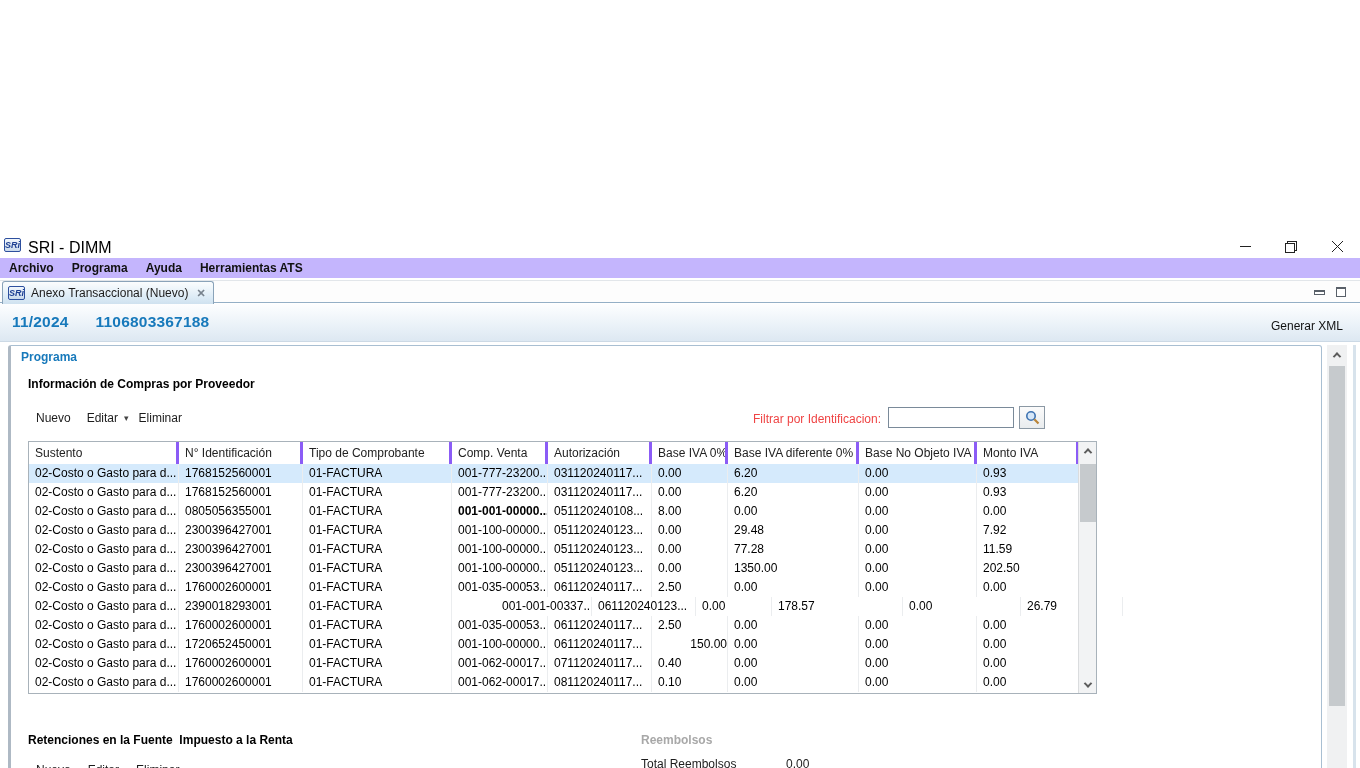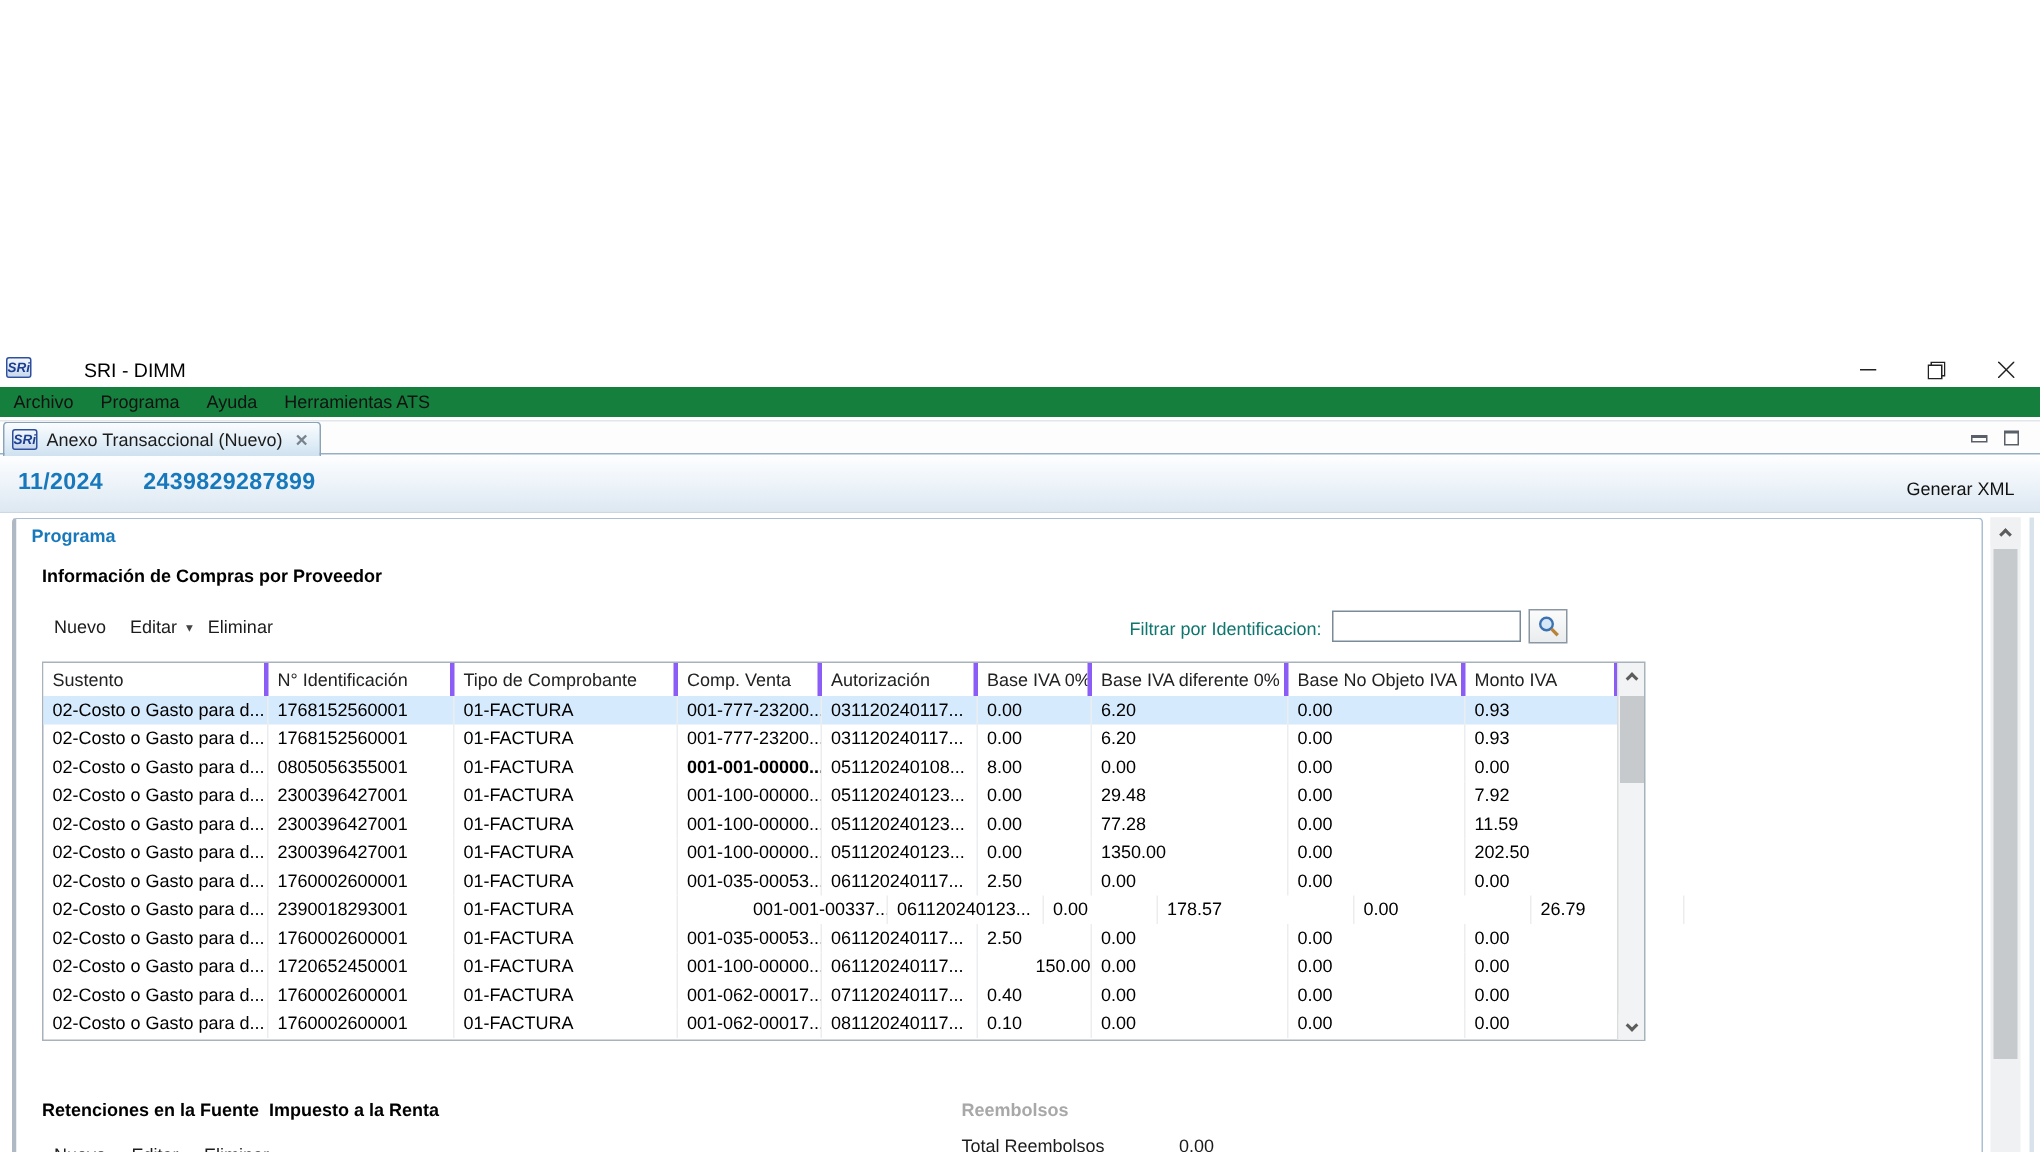--- a/index.html
+++ b/index.html
@@ -11,27 +11,27 @@
 
   
   .titlebar { position:absolute; top:235px; left:0; width:100%; height:23px; background:#fff; }
   .sri-logo {
     display:inline-block; width:17px; height:14px; line-height:13px; text-align:center;
     background:linear-gradient(180deg,#f2f7fd,#c9d9ec);
     border:1px solid #2d4f9e; border-radius:2px;
     color:#1c3f92; font-weight:bold; font-style:italic; font-size:9px;
   }
   .titlebar .sri-logo { position:absolute; left:4px; top:3px; }
-  .app-title { position:absolute; left:28px; top:4px; font-size:13px; color:#000;margin-left:28px; }
+  .app-title { position:absolute; left:28px; top:4px; font-size:16px; color:#000; }
   .win-controls { position:absolute; right:6px; top:1px; display:flex; }
   .win-btn { width:34px; height:21px; display:flex; align-items:center; justify-content:center; margin-left:12px; }
   .win-btn svg { display:block; }
 
   
-  .menubar { position:absolute; top:258px; left:0; width:100%; height:20px; display:flex; padding-left:0; background:#15803d; }
+  .menubar { position:absolute; top:258px; left:0; width:100%; height:20px; display:flex; padding-left:0; background:#c4b5fd;font-weight:bold; }
   .menu-item { padding:3px 9px 2px; color:#111; cursor:default; white-space:nowrap; }
 
   
   .tabstrip { position:absolute; top:280px; left:0; width:100%; height:23px;
     background:#fdfdfd; border-top:1px solid #e2e6ea; border-bottom:1px solid #94afc6; }
   .tab { position:absolute; left:2px; top:0; height:23px; display:flex; align-items:center; gap:6px;
     padding:0 7px 0 5px; background:linear-gradient(180deg,#fbfdfe,#dcebf6 70%,#cfe1ef);
     border:1px solid #8aa3b9; border-bottom:none; border-radius:3px 3px 0 0; }
   .tab-label { color:#1c1c1c; }
   .tab-close { color:#77828d; font-weight:bold; font-size:11px; padding-left:2px; }
@@ -51,21 +51,21 @@
   .panel { position:absolute; left:8px; top:345px; width:1314px; height:562px; background:#fff;
     border:1px solid #a9bfd2; border-left:3px solid #aeb9c4; border-radius:3px 3px 0 0; }
   .section-title { position:absolute; left:10px; top:4px; color:#1779bb; font-weight:bold; }
   .subtitle { position:absolute; left:17px; top:31px; font-weight:bold; color:#000; }
 
   .toolbar { position:absolute; left:25px; top:65px; display:flex; align-items:center; white-space:nowrap; }
   .tb-item { color:#1c1c1c; cursor:default; }
   .tb-nuevo { margin-right:16px; }
   .tb-editar { margin-right:6px; }
   .tb-caret { font-size:9px; color:#444; margin-right:10px; }
-  .filter-label { position:absolute; left:742px; top:66px; color:#0f766e; }
+  .filter-label { position:absolute; left:742px; top:66px; color:#ef4444; }
   .filter-input { position:absolute; left:877px; top:61px; width:126px; height:21px;
     border:1px solid #7a8a99; background:#fff; font-family:"Liberation Sans",sans-serif; font-size:12px; padding:0 4px; }
   .search-btn { position:absolute; left:1008px; top:60px; width:26px; height:23px;
     border:1px solid #8b98a4; background:linear-gradient(180deg,#fbfbfb,#e9ecee);
     display:flex; align-items:center; justify-content:center; }
 
   
   .grid { position:absolute; left:17px; top:95px; width:1069px; height:253px;
     border:1px solid #a8b2ba; background:#fff; }
   .thead { display:flex; height:22px; margin-right:18px; background:#fff; }
@@ -137,21 +137,21 @@
   </div>
   <div class="view-controls">
     <div class="vc-min"></div>
     <div class="vc-max"></div>
   </div>
 </div>
 
 <div class="headerband">
   <div class="hb-row">
     <span>11/2024</span>
-    <span>2439829287899</span>
+    <span>1106803367188</span>
   </div>
   <span class="generar-xml">Generar XML</span>
 </div>
 
 <div class="panel">
   <span class="section-title">Programa</span>
   <span class="subtitle">Información de Compras por Proveedor</span>
 
   <div class="toolbar">
     <span class="tb-item tb-nuevo">Nuevo</span>

